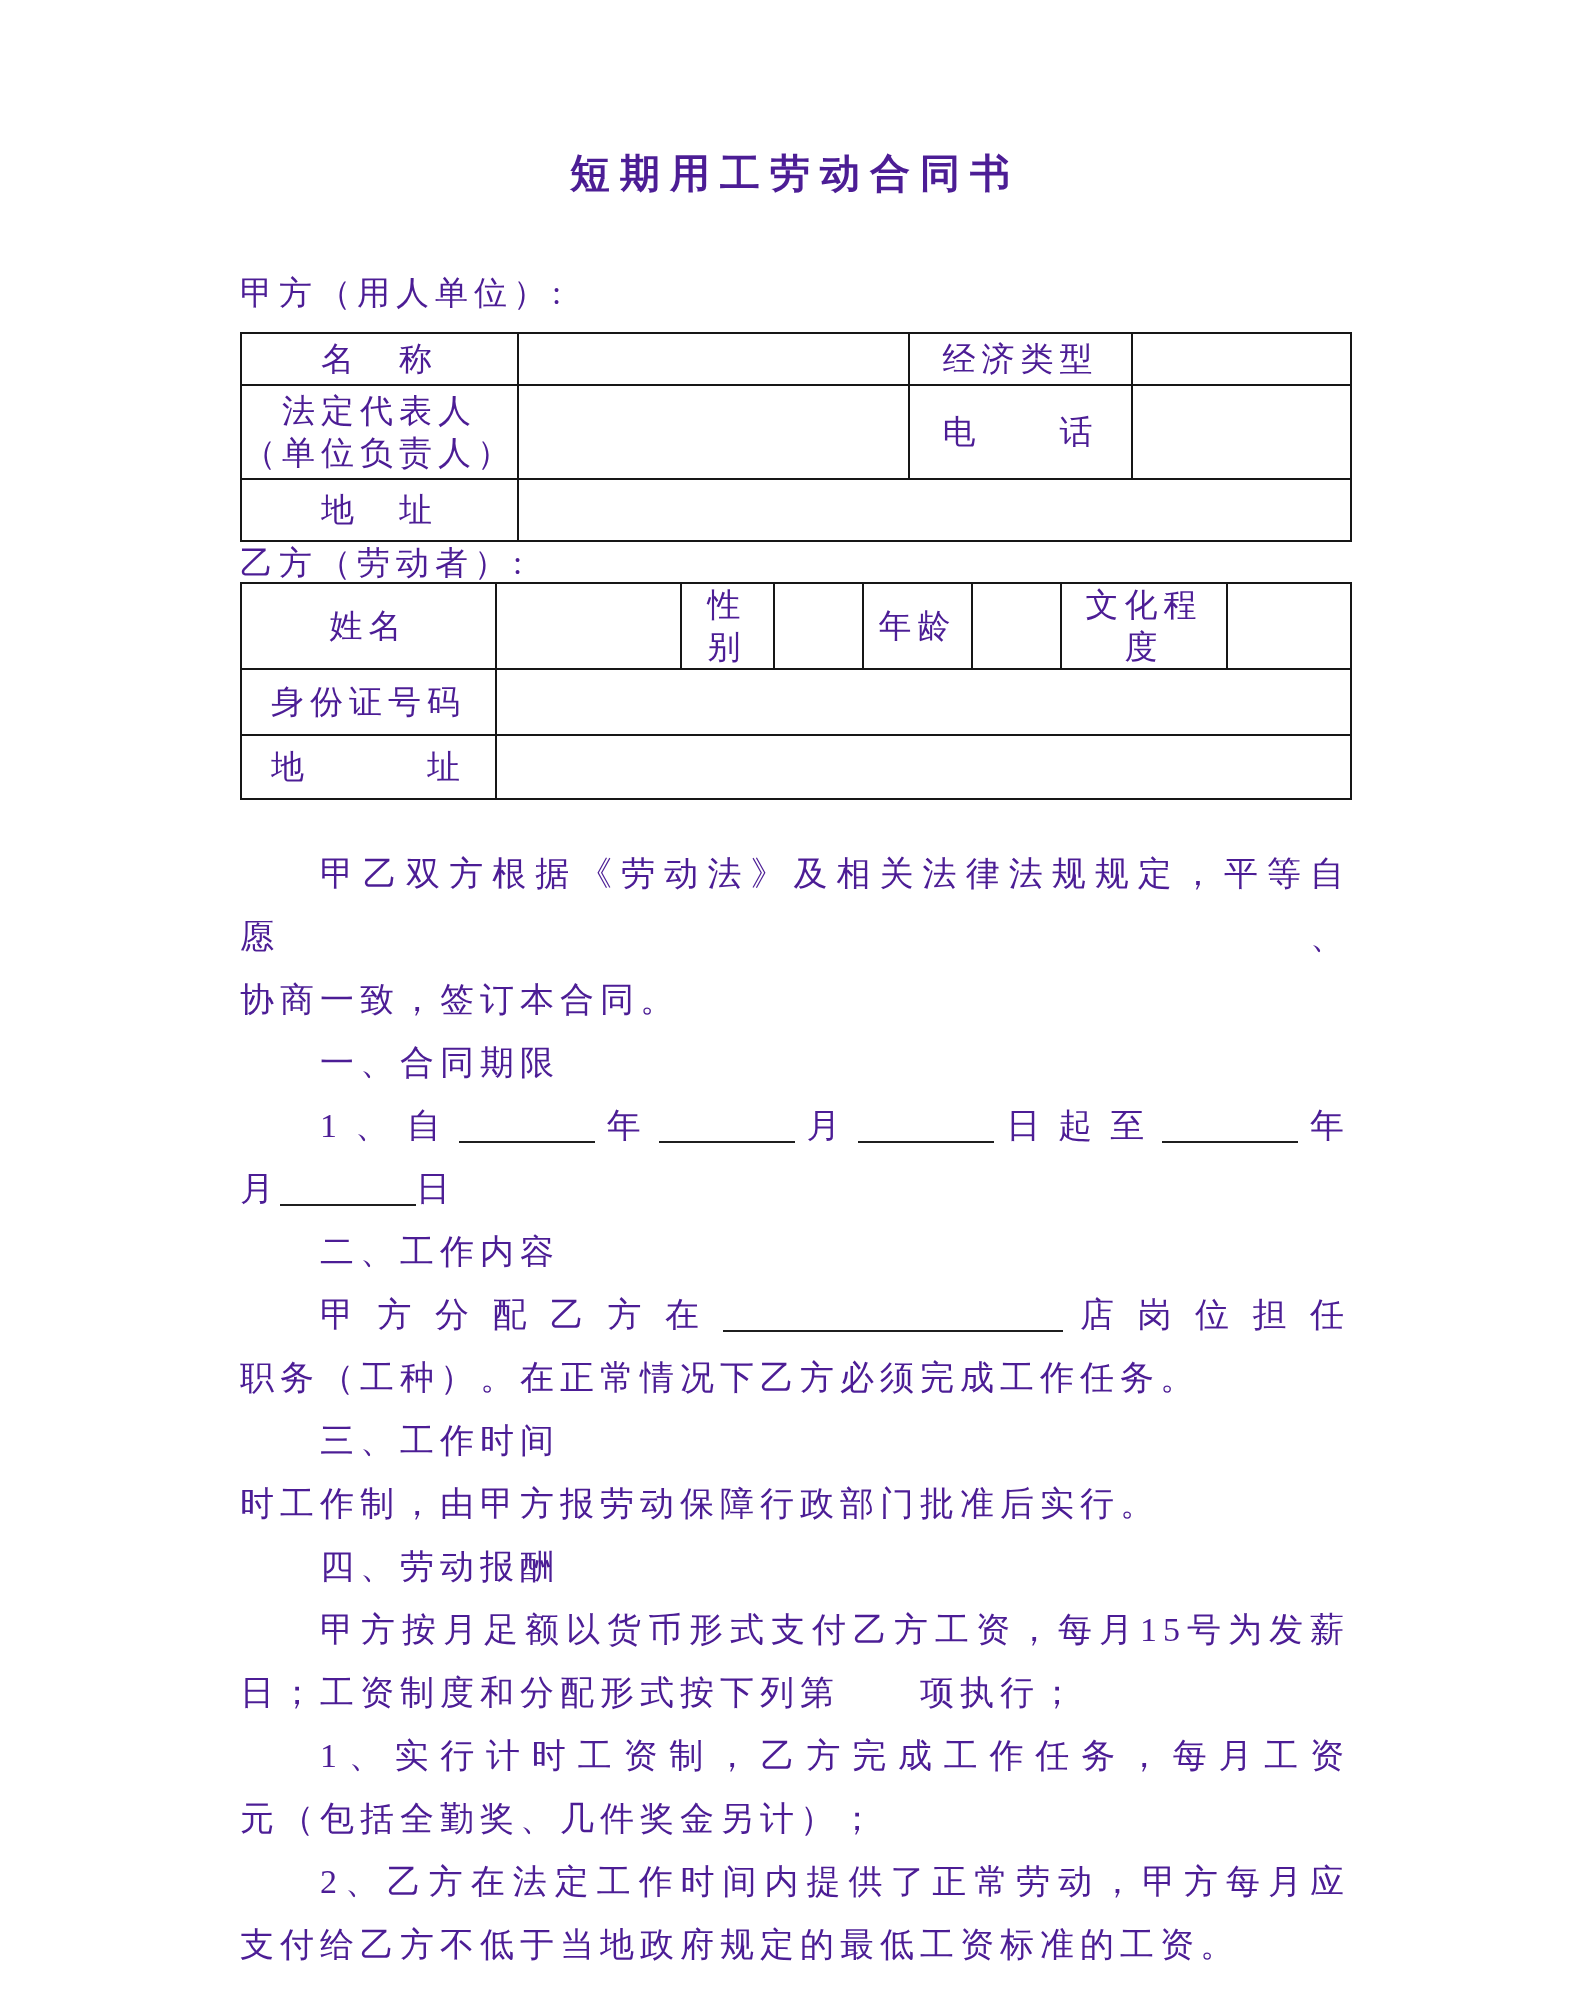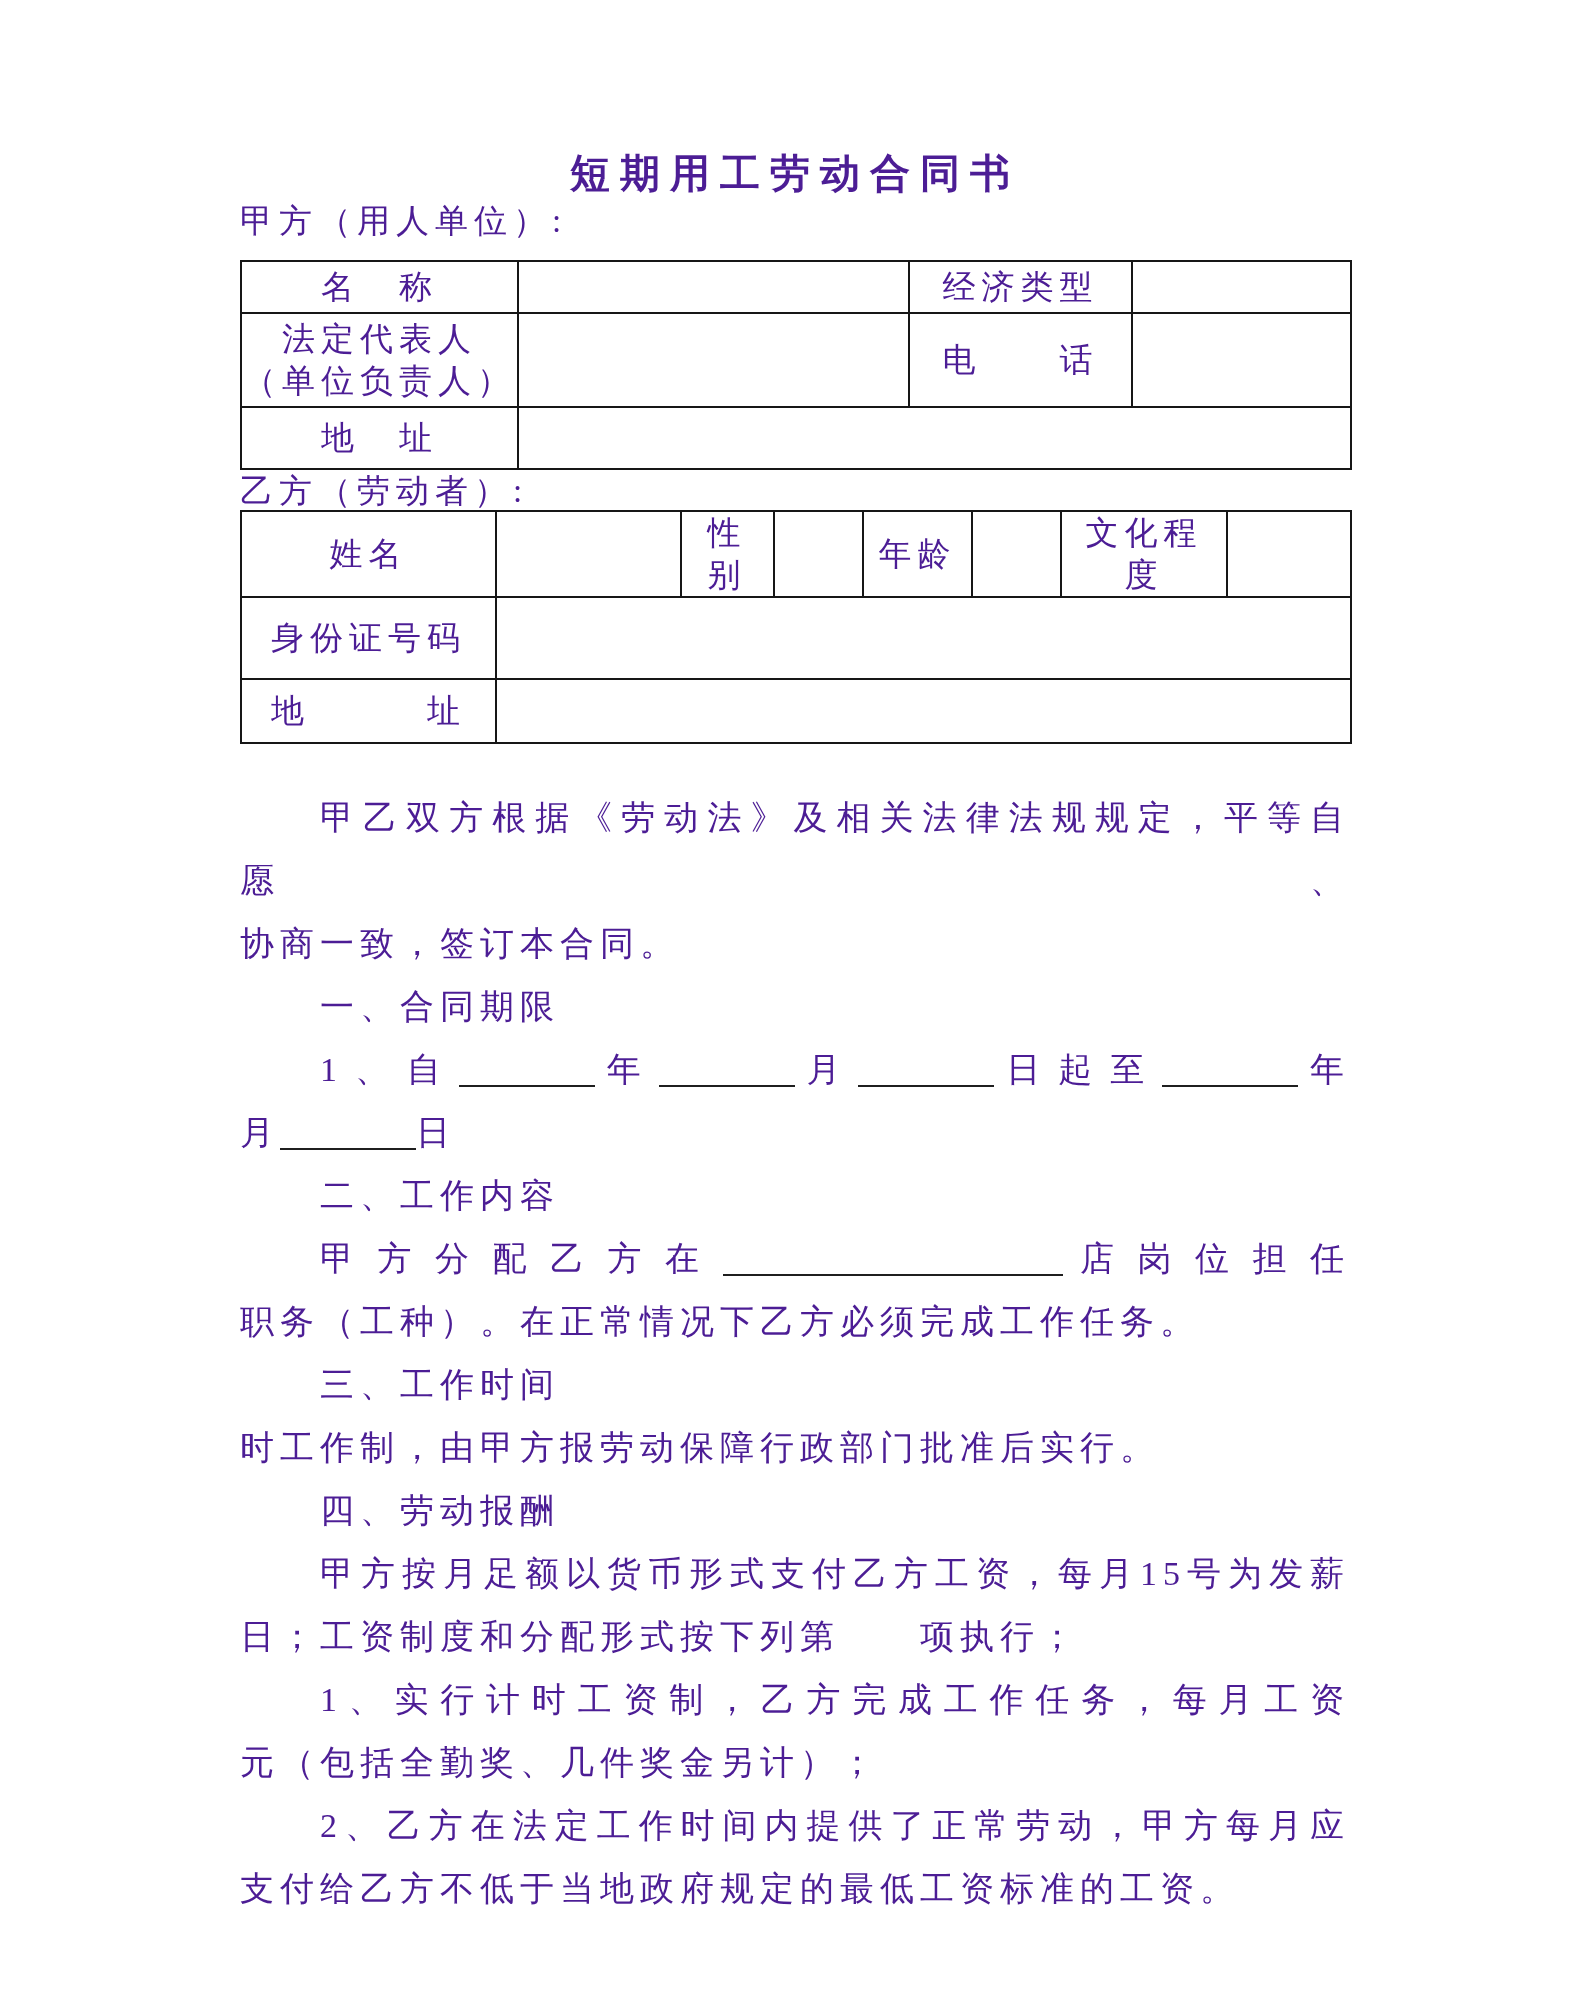--- a/index.html
+++ b/index.html
@@ -22,21 +22,21 @@
     letter-spacing:10px;
     line-height:52px;
     white-space:nowrap;
   }
 
   .section-label {
     font-size:33px;
     letter-spacing:6px;
     line-height:42px;
   }
-  .label-a { }
+  .label-a { margin-top:72px; }
   .label-b { margin-top:2px; line-height:38px; }
 
   table {
     border-collapse:collapse;
     table-layout:fixed;
     width:1110px;
   }
   td {
     border:2px solid #161616;
     font-size:33px;
@@ -133,21 +133,21 @@
           <div class="w1">性别</div>
         </td>
         <td></td>
         <td>年龄</td>
         <td></td>
         <td>
           <div class="w3">文化程度</div>
         </td>
         <td></td>
       </tr>
-      <tr style="height:82px">
+      <tr style="height:66px">
         <td>身份证号码</td>
         <td colspan="7"></td>
       </tr>
       <tr style="height:64px">
         <td>地　　　址</td>
         <td colspan="7"></td>
       </tr>
     </tbody>
       </table>
 

